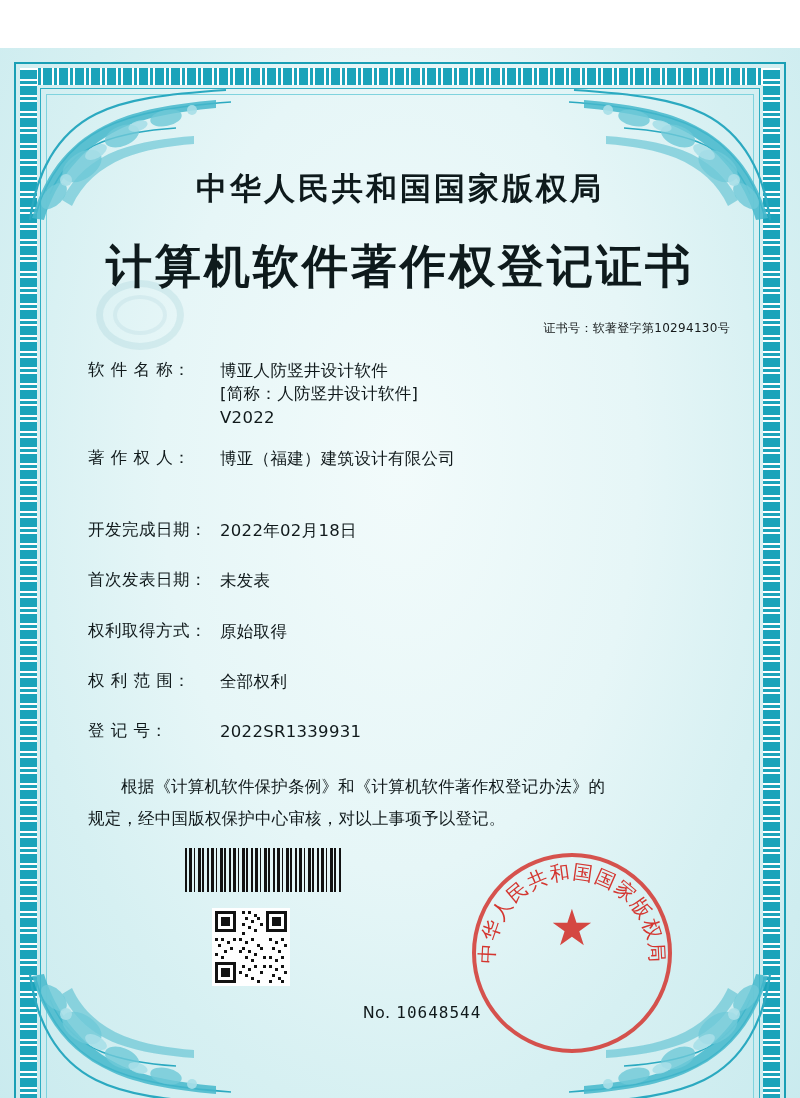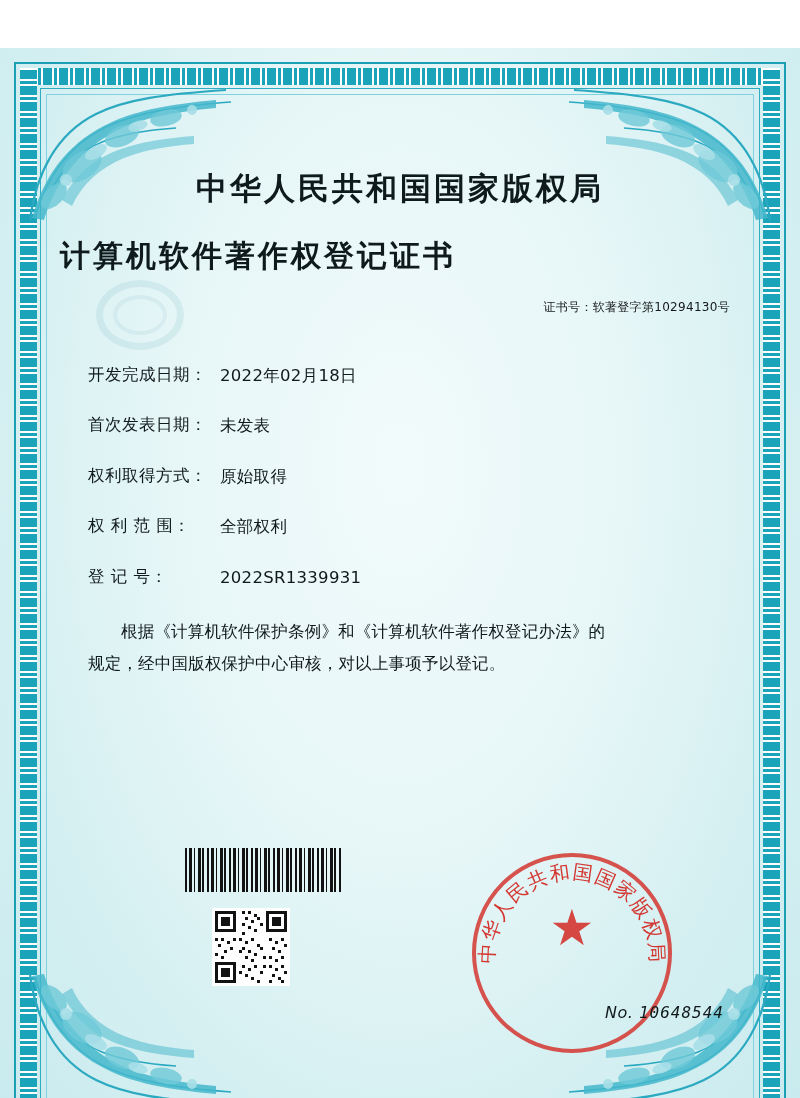--- a/index.html
+++ b/index.html
@@ -109,23 +109,24 @@
   .issuer {
     text-align: center;
     font-family: "DejaVu Serif", "Liberation Serif", serif;
     font-weight: bold;
     font-size: 31px;
     letter-spacing: 3px;
     color: #0e1a1c;
     margin-top: 60px;
   }
   .title {
+    text-align: center;
     font-family: "DejaVu Serif", "Liberation Serif", serif;
     font-weight: bold;
-    font-size: 30px;
+    font-size: 46px;
     letter-spacing: 3px;
     color: #0e1a1c;
     margin-top: 26px;
   }
 
   .cert-no {
     text-align: right;
     font-size: 12px;
     color: #15191a;
     margin-top: 22px;
@@ -243,28 +244,27 @@
     font-size: 15px;
     line-height: 1.45;
     font-family: "DejaVu Sans", "Liberation Sans", sans-serif;
     letter-spacing: 1px;
     opacity: 0.92;
   }
 
   .footer {
     position: absolute;
     left: 0;
-    right: 8px;
+    right: 16px;
     top: 895px;
     display: flex;
-    justify-content: flex-end;
+    justify-content: center;
     align-items: center;
     padding: 0 8px 0 68px;
     box-sizing: border-box;
-    font-style: italic;
   }
   .footer-no {
     font-size: 16px;
     color: #10191b;
     letter-spacing: 0.5px;
   }
   .footer-no .num {
     font-family: "DejaVu Sans Mono", "Liberation Mono", monospace;
     letter-spacing: 1px;
   }
@@ -393,20 +393,34 @@
 
   <div class="content">
 
     <div class="issuer">中华人民共和国国家版权局</div>
     <div class="title">计算机软件著作权登记证书</div>
 
     <div class="cert-no">
       <span>证书号：</span><span>软著登字第10294130号</span>
     </div>
 
+    <div class="fields-top">
+      <div class="field-row">
+        <div class="field-label">软 件 名 称：</div>
+        <div class="field-value">
+          <div>博亚人防竖井设计软件</div>
+          <div>[简称：人防竖井设计软件]</div>
+          <div>V2022</div>
+        </div>
+      </div>
+      <div class="field-row" style="margin-top:18px;">
+        <div class="field-label">著 作 权 人：</div>
+        <div class="field-value">博亚（福建）建筑设计有限公司</div>
+      </div>
+    </div>
 
     <div class="fields-mid">
       <div class="field-row">
         <div class="field-label">开发完成日期：</div>
         <div class="field-value">2022年02月18日</div>
       </div>
       <div class="field-row">
         <div class="field-label">首次发表日期：</div>
         <div class="field-value">未发表</div>
       </div>

